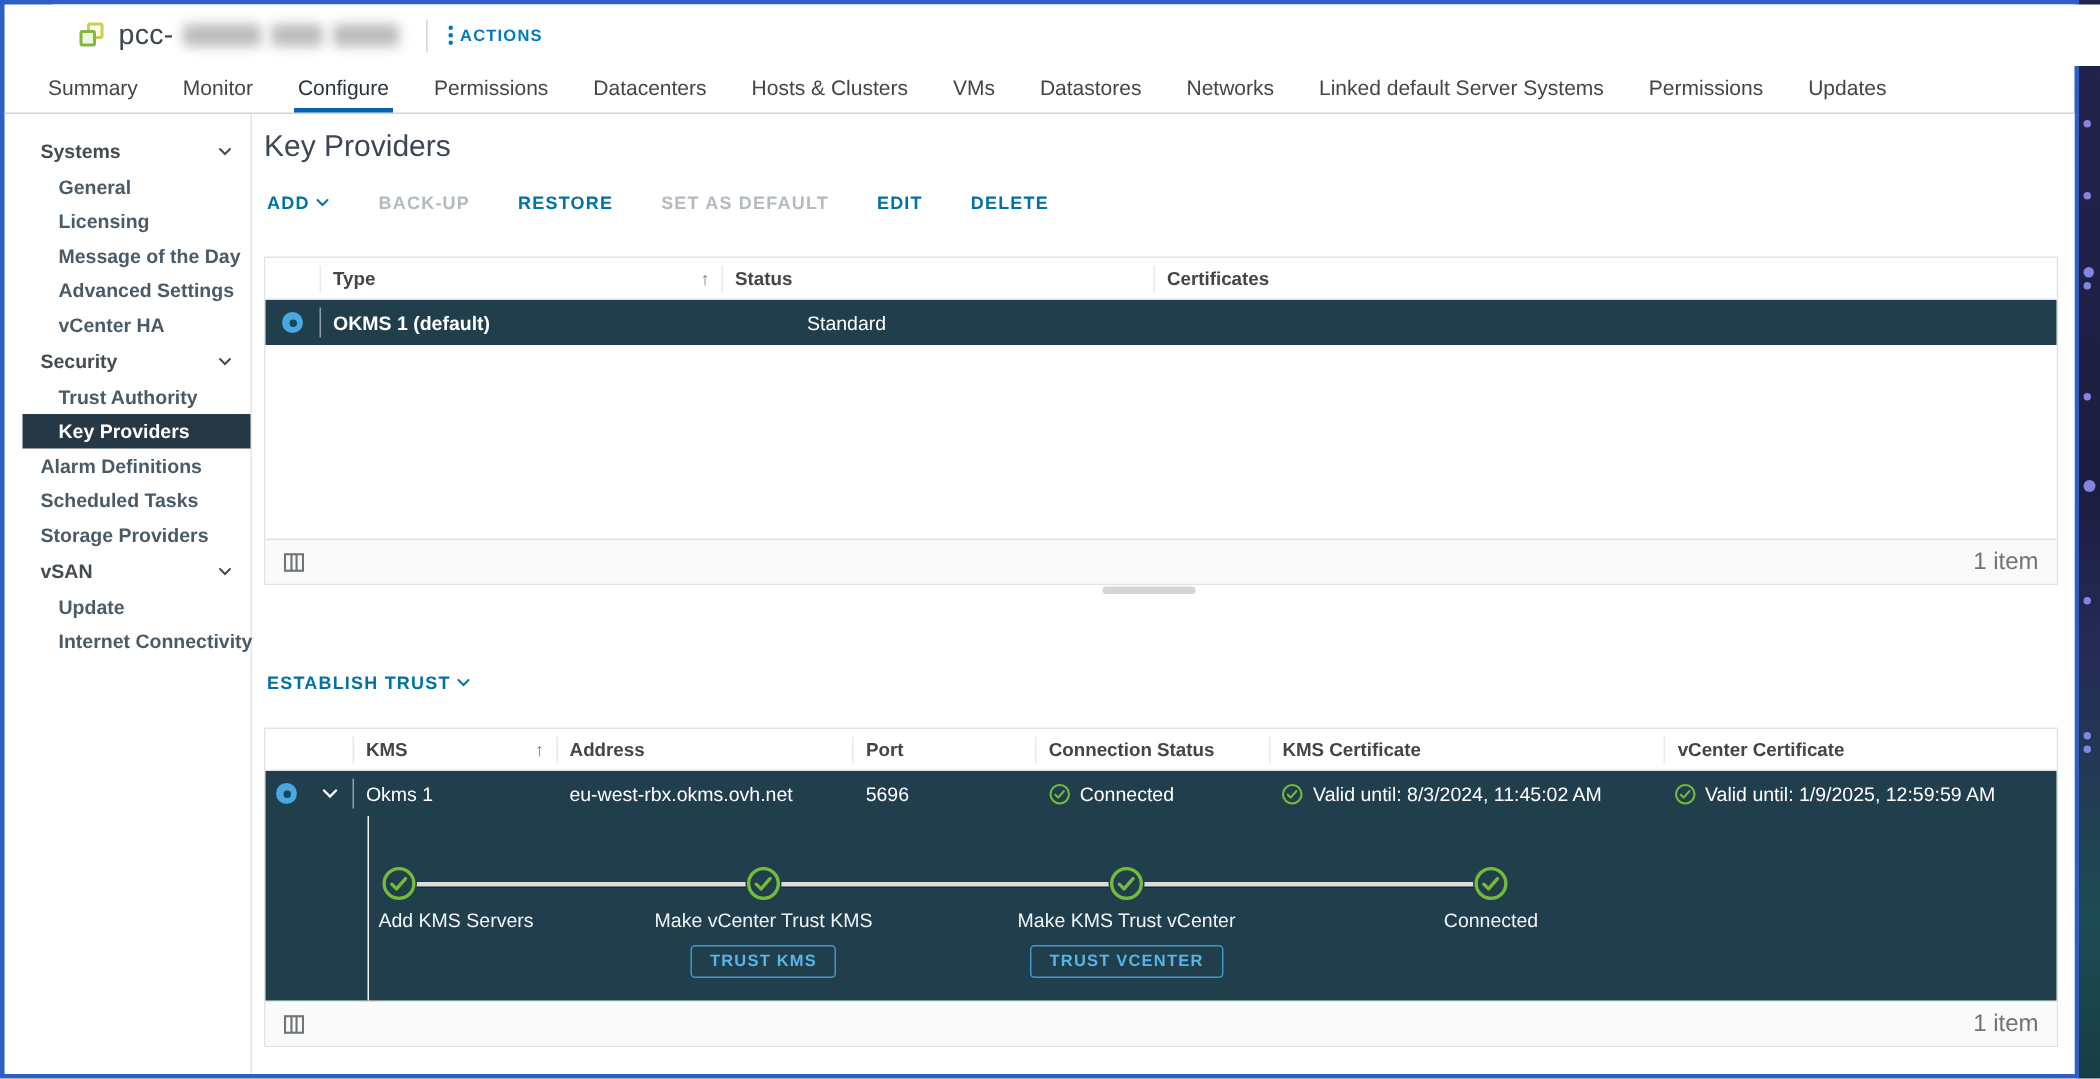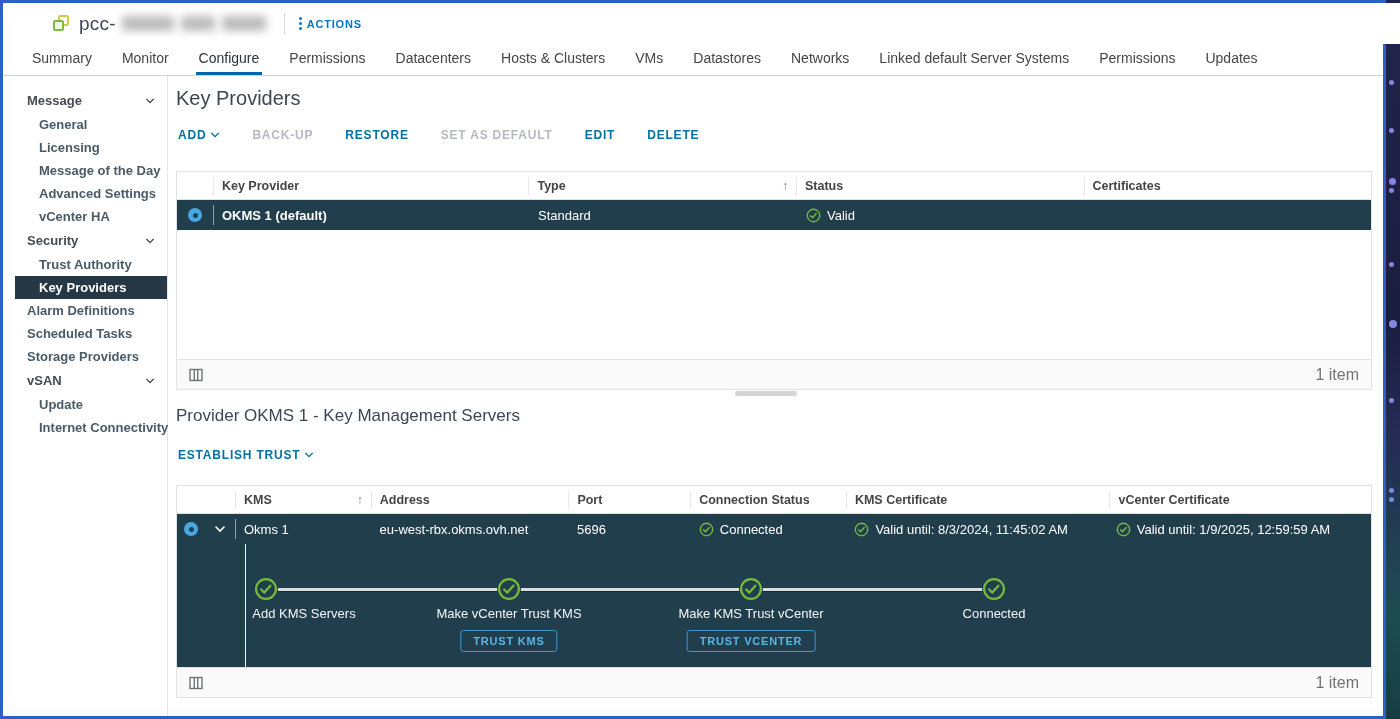--- a/index.html
+++ b/index.html
@@ -161,21 +161,21 @@
       <span class="tab">Networks</span>
       <span class="tab">Linked default Server Systems</span>
       <span class="tab">Permissions</span>
       <span class="tab">Updates</span>
     </div>
 
     <div class="body">
 
       <div class="sidebar">
         <div class="side-section">
-          <span>Message</span>
+          <span>Systems</span>
           <span class="chev">
               <svg width="10" height="10" viewBox="0 0 12 12" style="color:#454b52">
                 <use href="#i-chevdown"></use>
               </svg>
             </span>
         </div>
         <div class="side-item">General</div>
         <div class="side-item">Licensing</div>
         <div class="side-item">Message of the Day</div>
         <div class="side-item">Advanced Settings</div>
@@ -220,60 +220,50 @@
           <span class="tbtn disabled">BACK-UP</span>
           <span class="tbtn">RESTORE</span>
           <span class="tbtn disabled">SET AS DEFAULT</span>
           <span class="tbtn">EDIT</span>
           <span class="tbtn">DELETE</span>
         </div>
 
         <div class="grid" style="top:95px">
           <div class="g-head">
             <div class="cell first t1-c0"></div>
-            <div class="cell t1-c1">
-                <span>Key Provider</span>
-              </div>
             <div class="cell t1-c2">
                 <span>Type</span>
                 <span class="sort-arrow">↑</span>
               </div>
             <div class="cell t1-c3">
                 <span>Status</span>
               </div>
             <div class="cell t1-c4">
                 <span>Certificates</span>
               </div>
           </div>
           <div class="g-row">
             <div class="cell t1-c0">
                 <span class="radio"></span>
               </div>
             <span class="rowsep"></span>
             <div class="cell t1-c1 bold">OKMS 1 (default)</div>
             <div class="cell t1-c2">Standard</div>
-            <div class="cell t1-c4">
-              <svg class="okcheck" viewBox="0 0 16 16">
-                  <use href="#i-check"></use>
-                </svg>
-              <span>Valid</span>
-            </div>
           </div>
           <div class="g-empty" style="height:129px"></div>
           <div class="g-foot">
             <svg class="colpick" viewBox="0 0 14 14">
                 <use href="#i-cols"></use>
               </svg>
             <span class="count">1 item</span>
           </div>
         </div>
 
         <div class="drag-handle"></div>
 
-        <div class="section-title">Provider OKMS 1 - Key Management Servers</div>
 
         <div class="establish">
           <span class="tbtn">
             <span>ESTABLISH TRUST</span>
             <svg width="10" height="10" viewBox="0 0 12 12">
                 <use href="#i-chevdown"></use>
               </svg>
           </span>
         </div>
 

